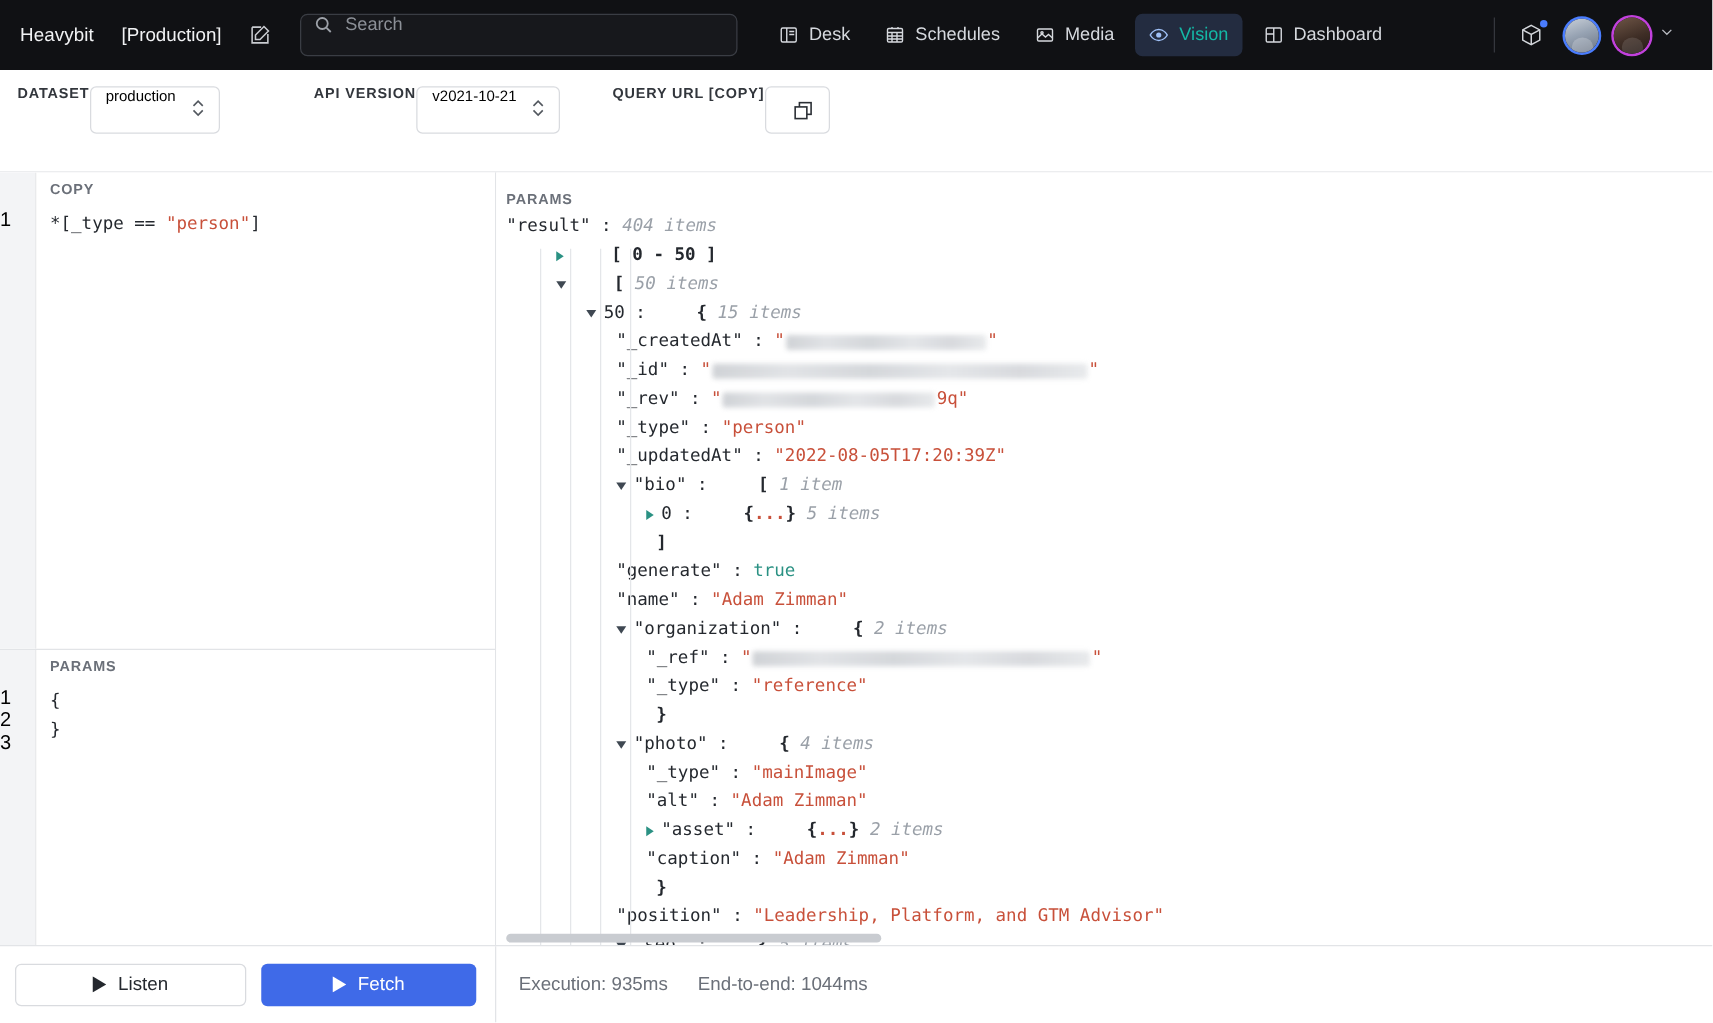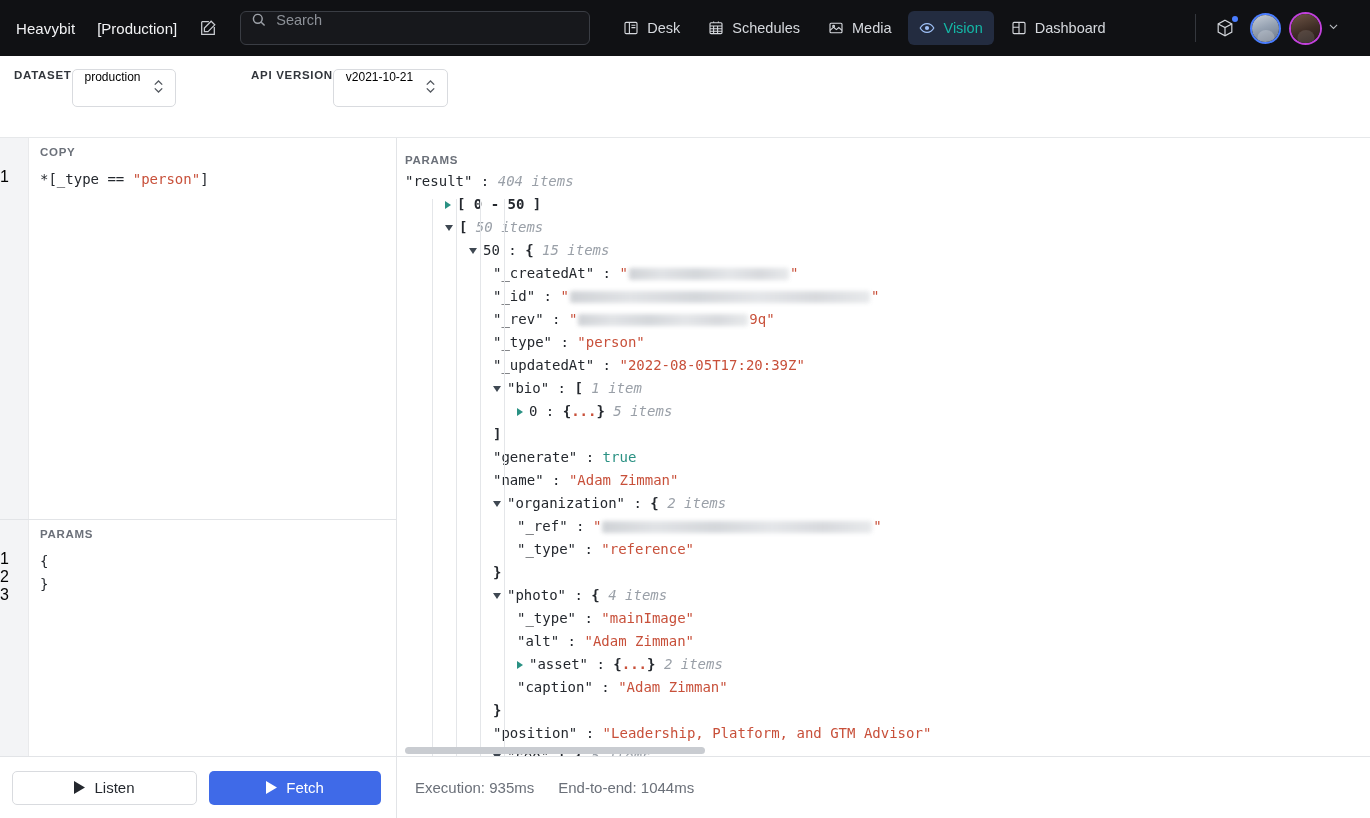--- a/index.html
+++ b/index.html
@@ -126,21 +126,21 @@
     font-family: "DejaVu Sans Mono", monospace;
     font-size: 14px; line-height: 23px;
     padding: 0 0 0 8px;
   }
   .row { height: 23px; white-space: pre; display: flex; align-items: center; }
   .key { color: #24282e; }
   .punct { color: #24282e; }
   .str { color: #c8503a; }
   .bool { color: #2a9183; }
   .meta { color: #9aa0a8; font-style: italic; }
-  .brace { color: #24282e; font-weight: bold; }
+  .brace { color: #24282e; font-weight: bold; margin-left: 32px; }
   .tri {
     display: inline-block; width: 0; height: 0; margin-right: 6px;
     vertical-align: middle;
   }
   .tri.closed { border-left: 6px solid #2a9183; border-top: 4.5px solid transparent; border-bottom: 4.5px solid transparent; }
   .tri.open { border-top: 6px solid #3f4852; border-left: 4.5px solid transparent; border-right: 4.5px solid transparent; }
   .blur-val {
     display: inline-block; height: 12px; border-radius: 2px; vertical-align: middle;
     background: linear-gradient(90deg,#cdd0d4 0%,#e0e2e5 20%,#d2d5d9 42%,#e3e5e8 63%,#d6d8dc 82%,#e7e9eb 100%);
     filter: blur(2.2px); opacity: .95; margin: 0 1px;
@@ -268,20 +268,32 @@
       <div class="select">
         <span>v2021-10-21</span>
         <span class="chev">
           <svg width="13" height="17" viewBox="0 0 14 18" fill="none" stroke="currentColor" stroke-width="1.4">
             <path d="M3 7l4-4 4 4M3 11l4 4 4-4"></path>
           </svg>
         </span>
       </div>
     </div>
 
+    <div class="field f-url">
+      <span class="field-label">QUERY URL [COPY]</span>
+      <div class="url-box">
+        <span class="url-blur"></span>
+        <span class="copy-btn">
+          <svg width="17" height="17" viewBox="0 0 20 20" fill="none" stroke="currentColor" stroke-width="1.5">
+            <rect x="6.5" y="2.5" width="11" height="11"></rect>
+              <rect x="2.5" y="6.5" width="11" height="11" fill="#fff"></rect>
+          </svg>
+        </span>
+      </div>
+    </div>
   </div>
 
   <div class="split">
 
     <div class="left-pane">
 
       <div class="editor query">
         <div class="gutter"></div>
         <div class="gutter-lines">
           <div class="ln">1</div>

